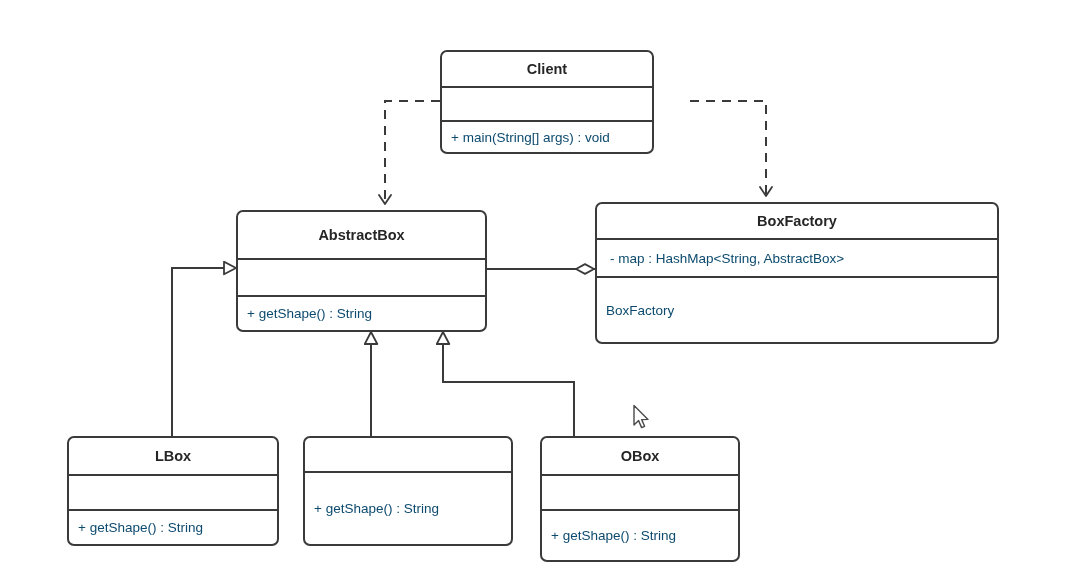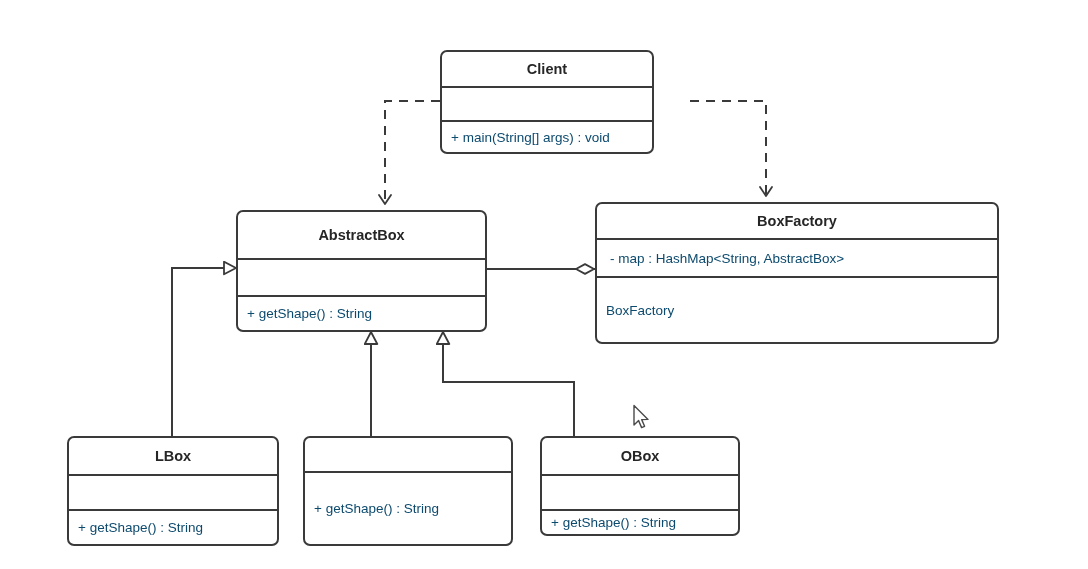--- a/index.html
+++ b/index.html
@@ -80,21 +80,21 @@
   #class-abstractbox { left: 236px; top: 210px; width: 251px; height: 122px; }
   #class-abstractbox .uml-name-row { height: 48px; }
   #class-abstractbox .uml-attr-row { height: 37px; }
 
   #class-boxfactory  { left: 595px; top: 202px; width: 404px; height: 142px; }
   #class-boxfactory  .uml-name-row { height: 36px; }
   #class-boxfactory  .uml-attr-row { height: 38px; }
 
   #class-ibox        { left: 67px;  top: 436px; width: 212px; height: 110px; }
   #class-lbox        { left: 303px; top: 436px; width: 210px; height: 110px; }
-  #class-obox        { left: 540px; top: 436px; width: 200px; height: 100px; }
+  #class-obox        { left: 540px; top: 436px; width: 200px; height: 126px; }
   #class-ibox .uml-name-row, #class-lbox .uml-name-row, #class-obox .uml-name-row { height: 38px; }
   #class-ibox .uml-attr-row, #class-lbox .uml-attr-row, #class-obox .uml-attr-row { height: 35px; }
 
   #mouse-cursor {
     position: absolute;
     left: 632px;
     top: 404px;
     width: 20px;
     height: 28px;
     pointer-events: none;

